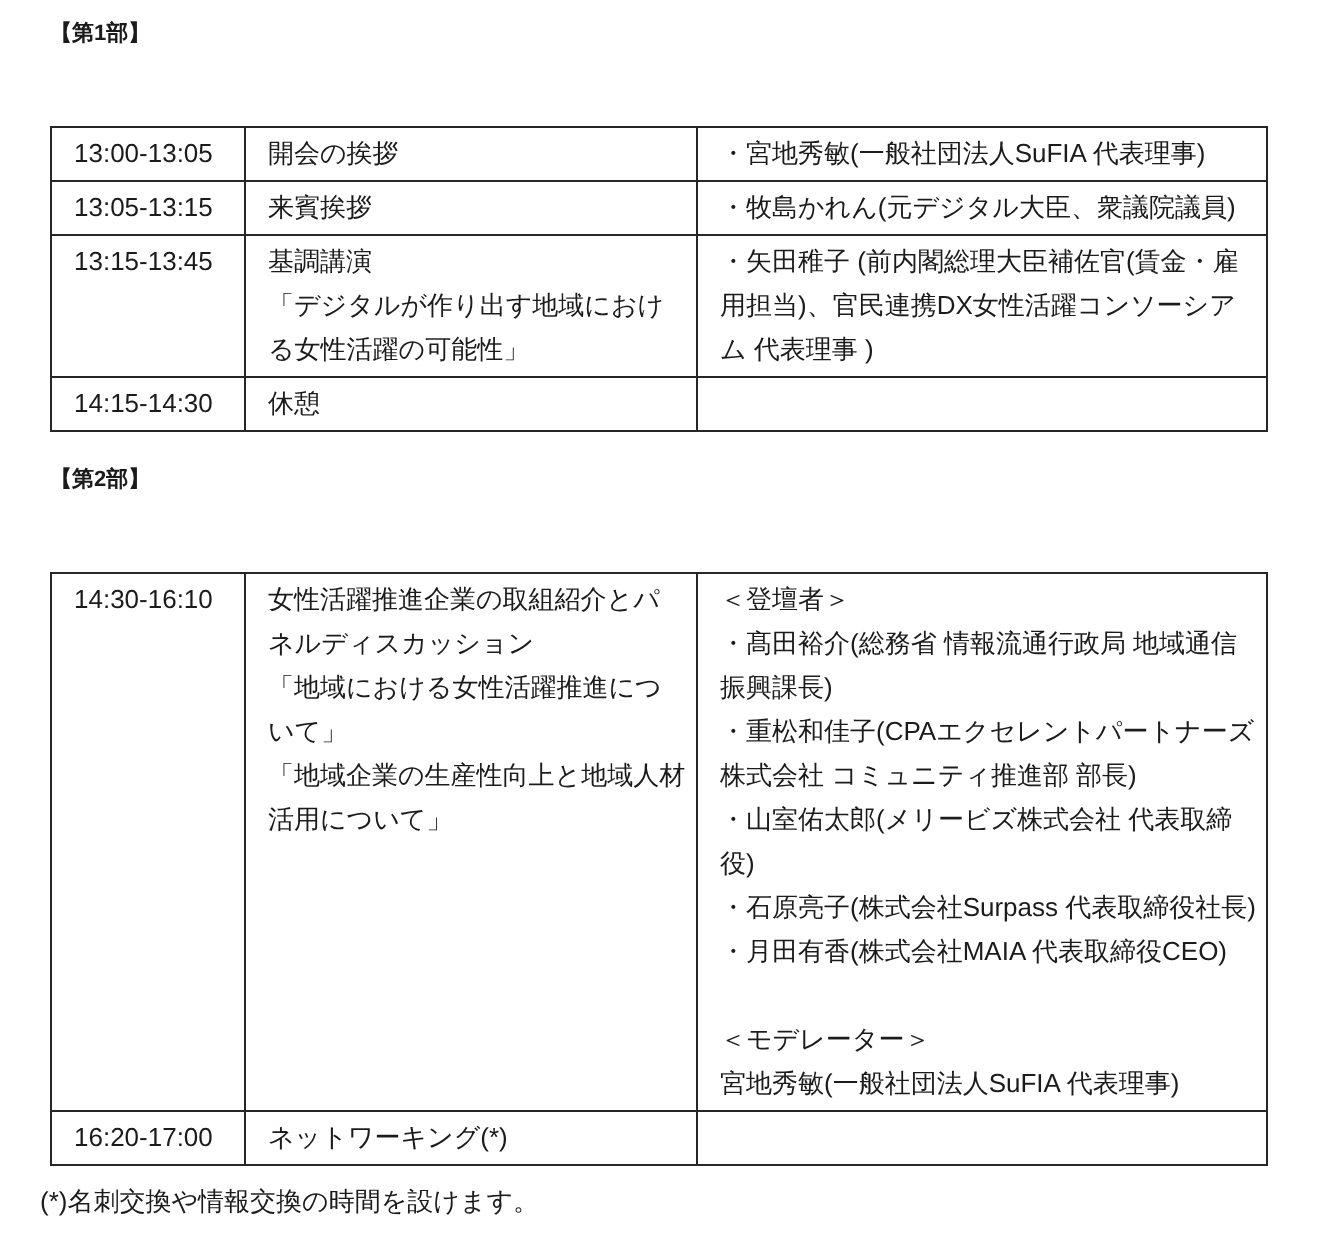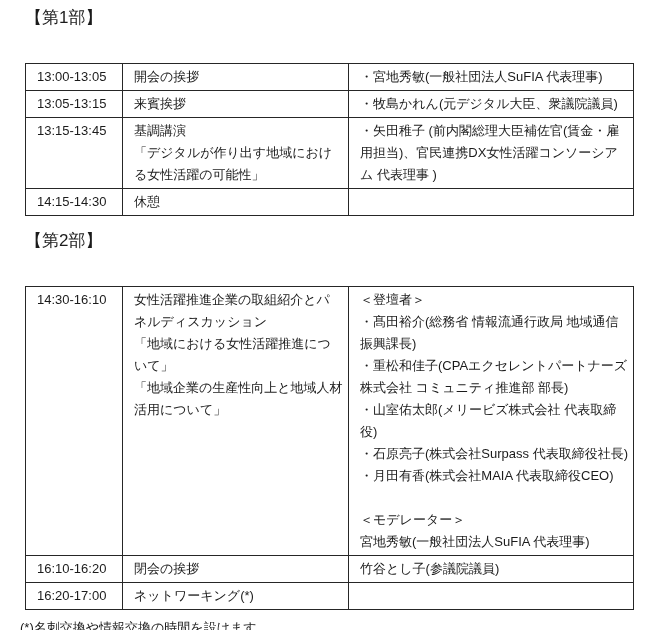--- a/index.html
+++ b/index.html
@@ -14,22 +14,22 @@
     font-family: "Liberation Sans", "DejaVu Sans", sans-serif;
     font-size: 13px;
     color: #1b1b1b;
   }
   .wrap {
     box-sizing: border-box;
     width: 664px;
     padding: 9px 31px 0 25px;
   }
   .part-heading {
-    font-size: 17px;
-    font-weight: normal;
+    font-size: 11px;
+    font-weight: bold;
     line-height: 17px;
     margin: 0 0 5px 0;
     white-space: nowrap;
   }
   .part-heading.second {
     margin-top: 16px;
   }
   table.schedule {
     border-collapse: collapse;
     table-layout: fixed;
@@ -111,25 +111,20 @@
 ・髙田裕介(総務省 情報流通行政局 地域通信振興課長)
 ・重松和佳子(CPAエクセレントパートナーズ株式会社 コミュニティ推進部 部長)
 ・山室佑太郎(メリービズ株式会社 代表取締役)
 ・石原亮子(株式会社Surpass 代表取締役社長)
 ・月田有香(株式会社MAIA 代表取締役CEO)
 
 ＜モデレーター＞
 宮地秀敏(一般社団法人SuFIA 代表理事)</td>
       </tr>
       <tr>
-        <td class="cell-time">16:10-16:20</td>
-        <td class="cell-prog">閉会の挨拶</td>
-        <td class="cell-det">竹谷とし子(参議院議員)</td>
-      </tr>
-      <tr>
         <td class="cell-time">16:20-17:00</td>
         <td class="cell-prog">ネットワーキング(*)</td>
         <td class="cell-det"></td>
       </tr>
     </tbody>
   </table>
 
   <div class="footnotes">
     <div class="fn-line1">(*)名刺交換や情報交換の時間を設けます。</div>
 

